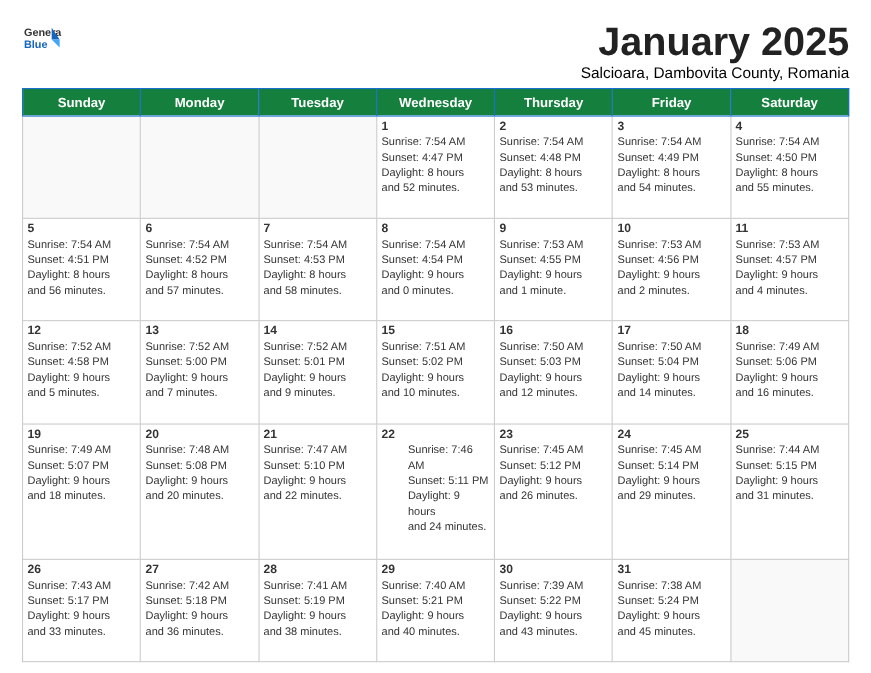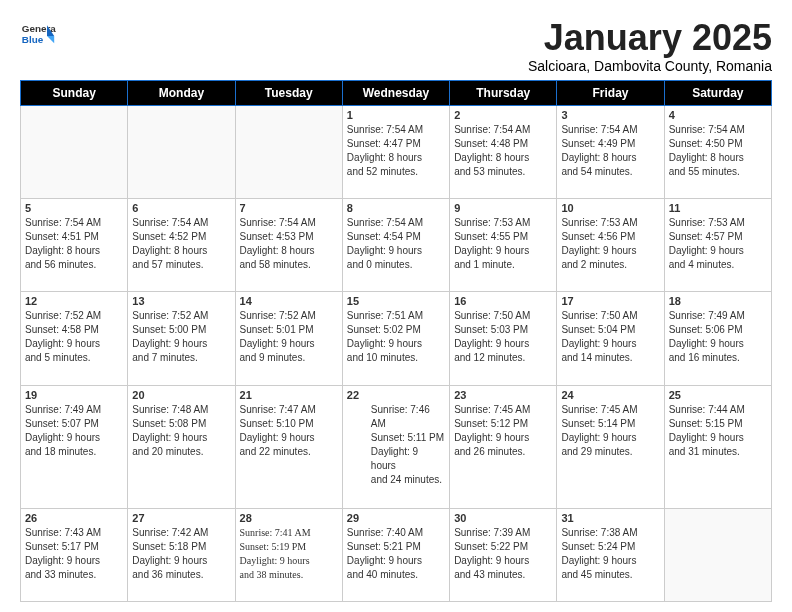--- a/index.html
+++ b/index.html
@@ -47,21 +47,21 @@
       font-weight: normal;
     }
     .calendar {
       flex: 1;
       border: 1px solid #ccc;
       border-collapse: collapse;
       width: 100%;
       table-layout: fixed;
     }
     .calendar th {
-      background: #000000;
+      background: #15803d;
       color: #fff;
       text-align: center;
       font-size: 12px;
       padding: 5px 2px;
       border: 1px solid #1a6fcf;
     }
     .calendar td {
       border: 1px solid #ccc;
       vertical-align: top;
       padding: 3px 4px;
@@ -314,21 +314,21 @@
           </td>
           <td class="has-data">
             <div class="day-number">27</div>
             <div class="day-info" style="white-space: pre-line;">Sunrise: 7:42 AM
 Sunset: 5:18 PM
 Daylight: 9 hours
 and 36 minutes.</div>
           </td>
           <td class="has-data">
             <div class="day-number">28</div>
-            <div class="day-info" style="white-space: pre-line; font-family: Liberation Serif, serif;">Sunrise: 7:41 AM
+            <div class="day-info" style="white-space: pre-line;">Sunrise: 7:41 AM
 Sunset: 5:19 PM
 Daylight: 9 hours
 and 38 minutes.</div>
           </td>
           <td class="has-data">
             <div class="day-number">29</div>
             <div class="day-info" style="white-space: pre-line;">Sunrise: 7:40 AM
 Sunset: 5:21 PM
 Daylight: 9 hours
 and 40 minutes.</div>

